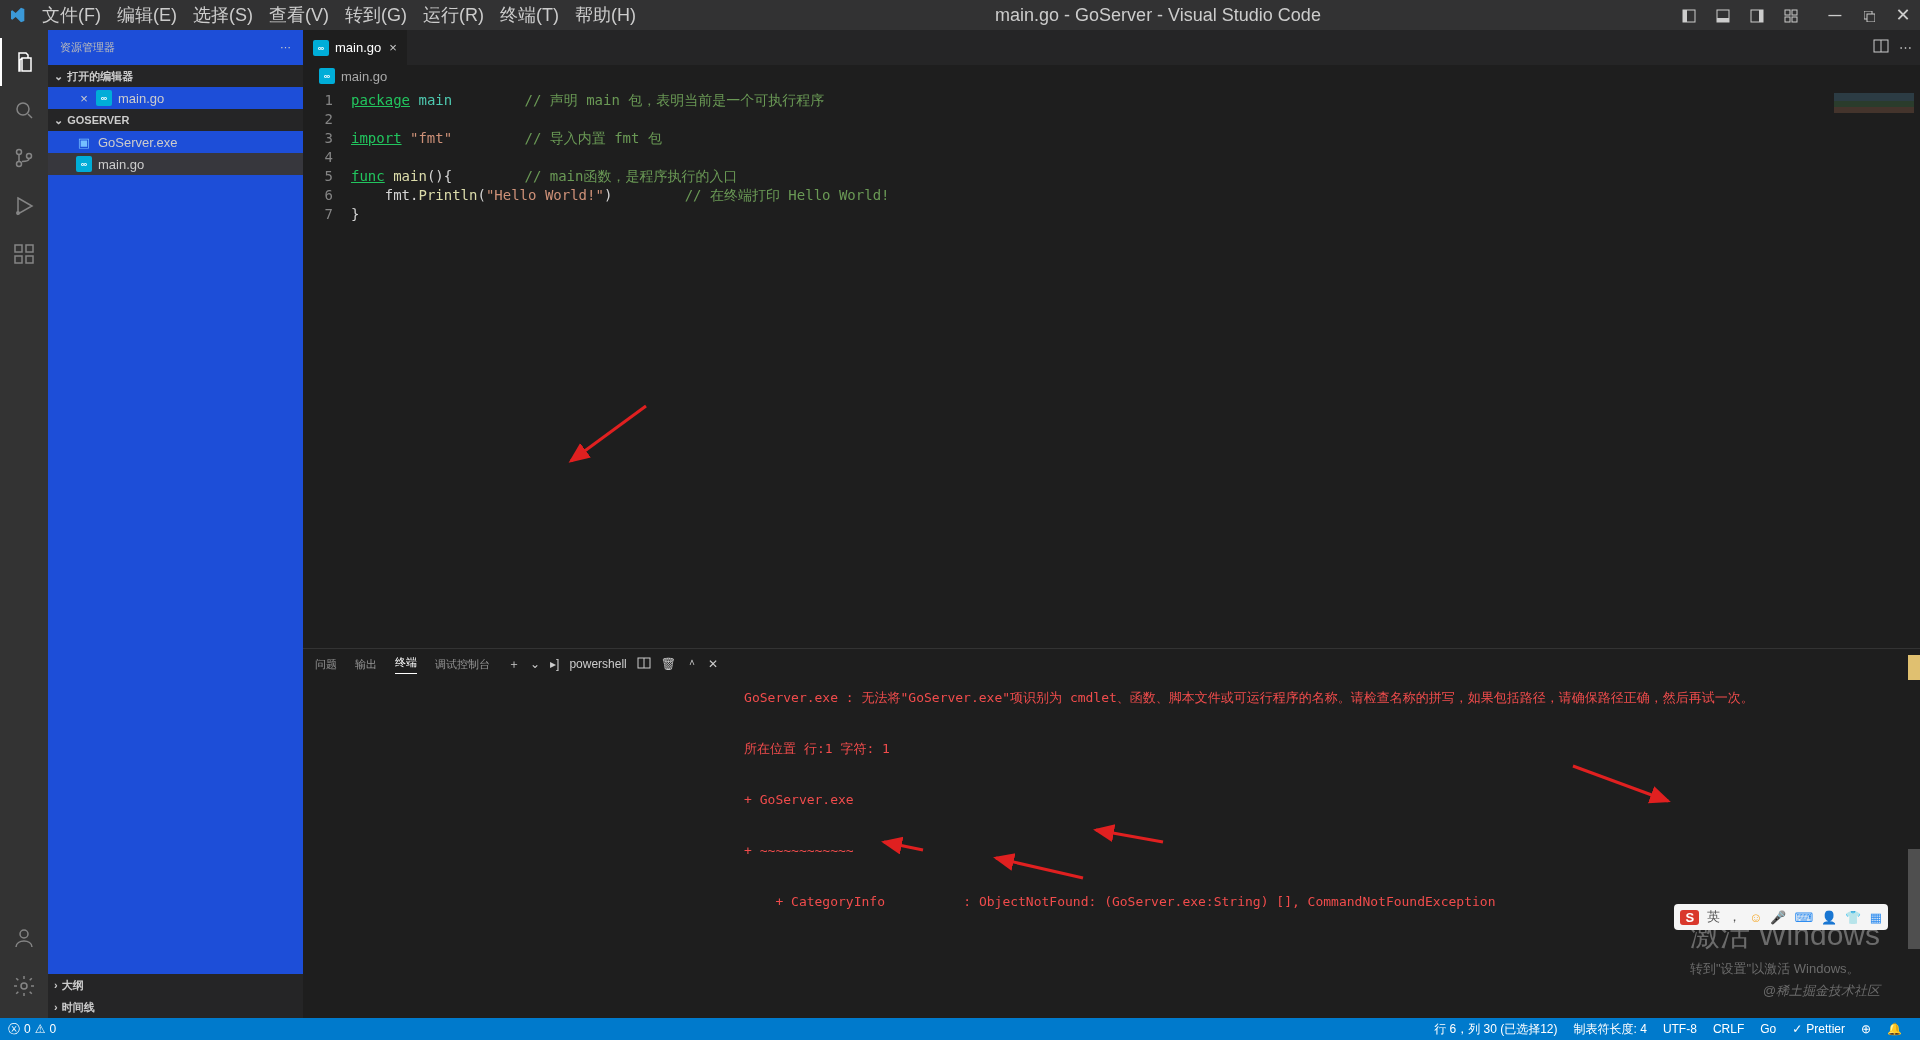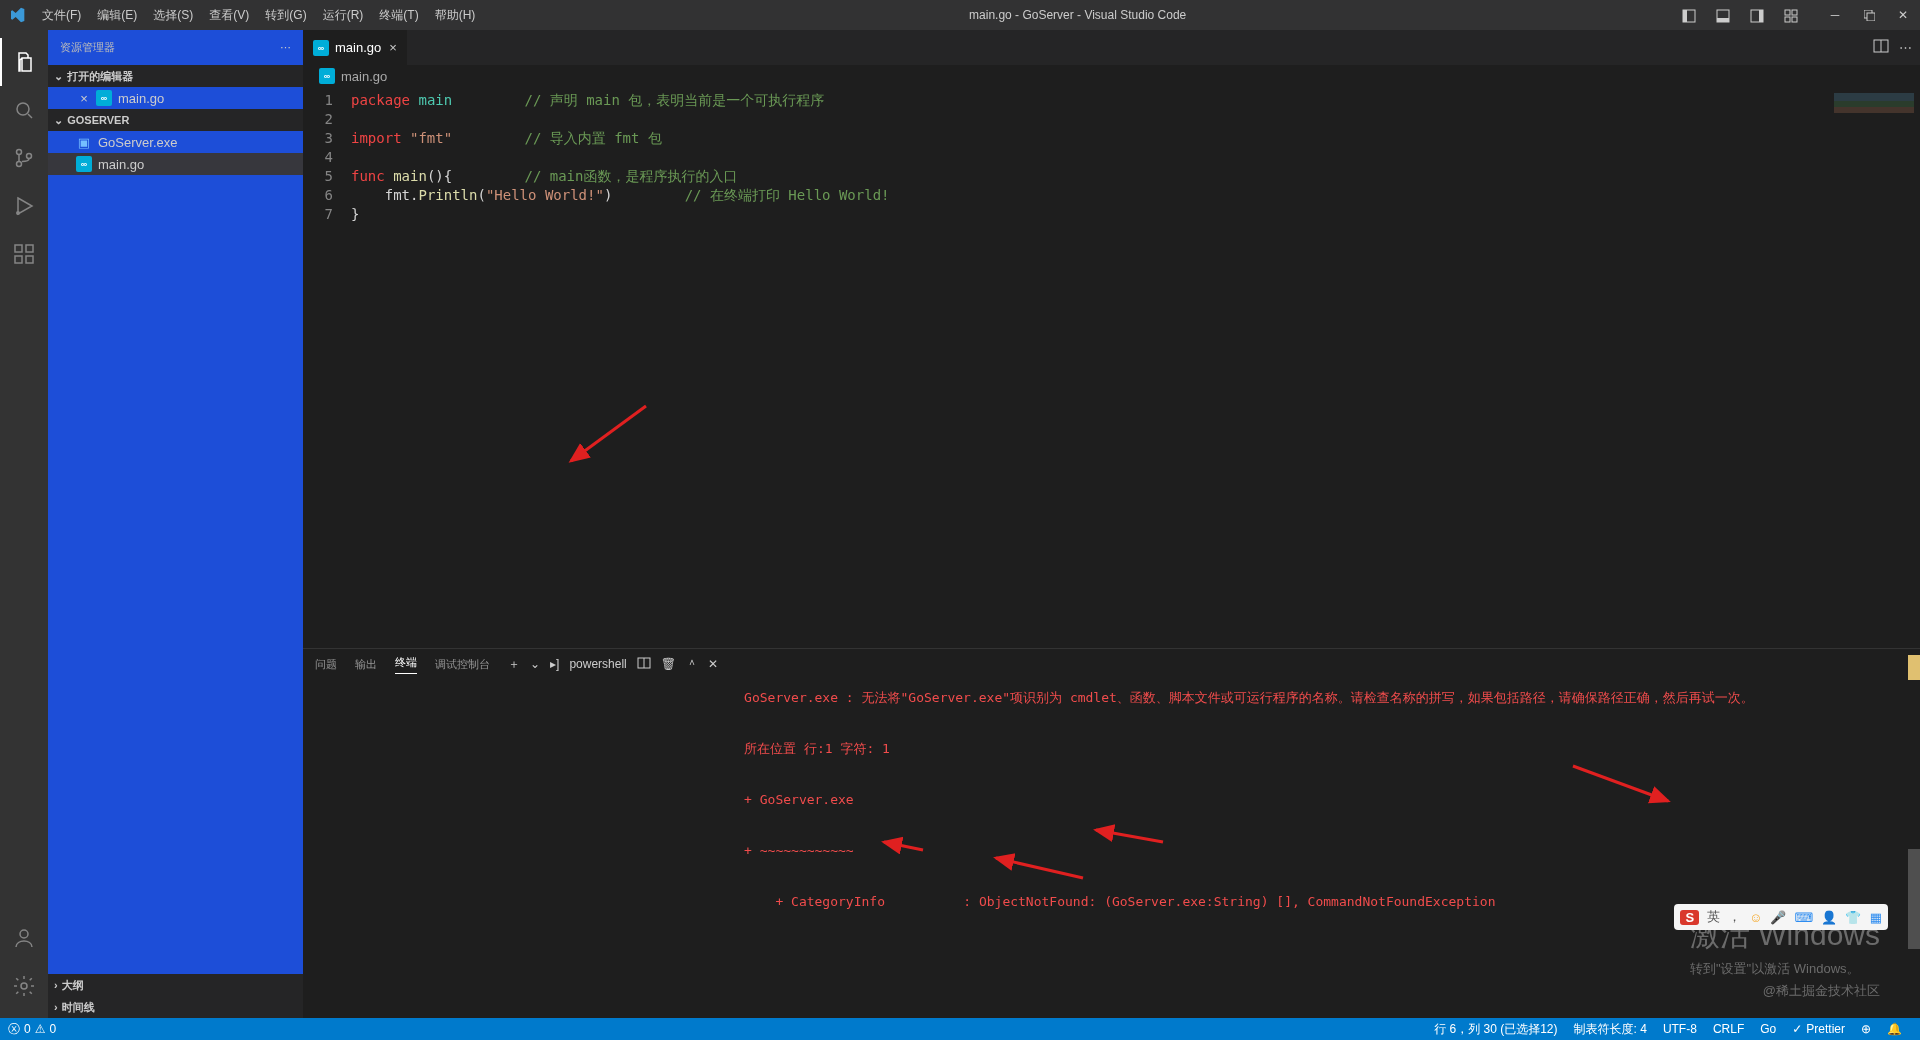--- a/index.html
+++ b/index.html
@@ -1,17 +1,17 @@
 <!DOCTYPE html>
 <html><head>
 <meta charset="utf-8">
 <style>
 * { margin:0; padding:0; box-sizing:border-box; }
 body { font-family:"Segoe UI","Microsoft YaHei",sans-serif; background:#1e1e1e; color:#ccc; width:1920px; height:1040px; overflow:hidden; font-size:13px; position:relative; }
-.titlebar { height:30px; background:#323233; display:flex; align-items:center; color:#ccc; font-size:12px; }
+.titlebar { height:30px; background:#323233; display:flex; align-items:center; color:#ccc; font-size:18px; }
 .titlebar .vslogo { width:34px; display:flex; align-items:center; justify-content:center; }
 .titlebar .menu { display:flex; }
 .titlebar .menu-item { padding:0 8px; line-height:30px; cursor:default; }
 .titlebar .title { flex:1; text-align:center; color:#ccc; }
 .titlebar .winctrls { display:flex; align-items:center; }
 .titlebar .winctrls .wc { width:34px; text-align:center; line-height:30px; color:#ccc; }
 .titlebar .winctrls .wc svg { vertical-align:middle; }
 .main { display:flex; height:calc(100% - 30px - 22px); }
 .activitybar { width:48px; background:#333; display:flex; flex-direction:column; align-items:center; padding-top:8px; }
 .activitybar .ab-item { width:48px; height:48px; display:flex; align-items:center; justify-content:center; color:#858585; }
@@ -33,21 +33,21 @@
 .tab .ficon { margin-right:6px; }
 .tab .tab-close { margin-left:8px; color:#ccc; }
 .tabs-row .tabs-right { margin-left:auto; display:flex; align-items:center; color:#ccc; padding-right:8px; gap:10px; }
 .breadcrumb { height:22px; display:flex; align-items:center; padding-left:16px; color:#a9a9a9; font-size:13px; background:#1e1e1e; }
 .breadcrumb .ficon{ margin-right:6px; }
 .code-scroll { flex:1; display:flex; position:relative; overflow:hidden; }
 .gutter { width:48px; text-align:right; color:#858585; font-family:Consolas,monospace; font-size:14px; line-height:19px; padding-top:4px; padding-right:18px; }
 .code { flex:1; font-family:Consolas,monospace; font-size:14px; line-height:19px; padding-top:4px; white-space:pre; color:#d4d4d4; }
 .minimap { width:100px; background:#1e1e1e; position:relative; }
 .minimap .mm { position:absolute; top:6px; right:6px; width:80px; height:20px; background:linear-gradient(#3a5a6a 0 40%, #365a3a 40% 70%, #6a4a3a 70% 100%); opacity:0.5; }
-.tok-key { color:#ef4444; }
+.tok-key { color:#22c55e;text-decoration:underline; }
 .tok-ident { color:#d4d4d4; }
 .tok-str { color:#ce9178; }
 .tok-comment { color:#6a9955;margin-left:47px; }
 .tok-func { color:#dcdcaa; }
 .tok-pkg { color:#4ec9b0; }
 .panel { height:370px; border-top:1px solid #333; background:#1e1e1e; display:flex; flex-direction:row; }
 .panel-tabs { height:30px; display:flex; align-items:center; padding:0 12px; gap:18px; font-size:11px; color:#969696; }
 .panel-tab.active { color:#fff; border-bottom:1px solid #fff; padding-bottom:3px; }
 .panel-tabs .pt-right { margin-left:auto; display:flex; align-items:center; gap:10px; color:#ccc; font-size:12px; }
 .term { flex:1; font-family:Consolas,monospace; font-size:13px; line-height:17px; padding:6px 14px; color:#ccc; white-space:pre-wrap; overflow:hidden; position:relative; }
@@ -55,21 +55,21 @@
 .term .cmd { color:#e0c36e; }
 .statusbar { height:22px; background:#007acc; display:flex; align-items:center; color:#fff; font-size:12px; }
 .statusbar .sb-left, .statusbar .sb-right { display:flex; align-items:center; }
 .statusbar .sb-right { margin-left:auto; padding-right:10px; }
 .statusbar .sb-item { padding:0 8px; display:flex; align-items:center; gap:4px; }
 .arrow { position:absolute; pointer-events:none; }
 .arrow svg { overflow:visible; }
 .watermark { position:absolute; right:40px; bottom:40px; color:#6b6b6b; text-align:left; font-size:20px; }
 .watermark .w1 { font-size:30px; }
 .watermark .w2 { font-size:13px; margin-top:4px; }
-.watermark .w3 { font-size:13px; margin-top:4px; text-align:right; }
+.watermark .w3 { font-size:13px; margin-top:4px; text-align:right;font-style:italic; }
 .ime-bar { position:absolute; right:32px; bottom:110px; height:26px; background:#f5f5f5; border-radius:4px; display:flex; align-items:center; padding:0 6px; gap:8px; font-size:13px; color:#555; }
 .ime-bar .s-badge { background:#d9382c; color:#fff; font-weight:bold; padding:0 5px; border-radius:3px; }
 .go-icon { display:inline-flex; width:16px; height:16px; background:#00add8; color:#fff; font-size:9px; font-weight:bold; align-items:center; justify-content:center; border-radius:2px; }
 .scrollbar-ind { position:absolute; right:0; top:200px; width:12px; height:100px; background:#4f4f4f; }
 .scrollbar-ind2 { position:absolute; right:0; top:6px; width:12px; height:25px; background:#e0c070; }
 </style>
 </head>
 <body>
 
 <div class="titlebar">

